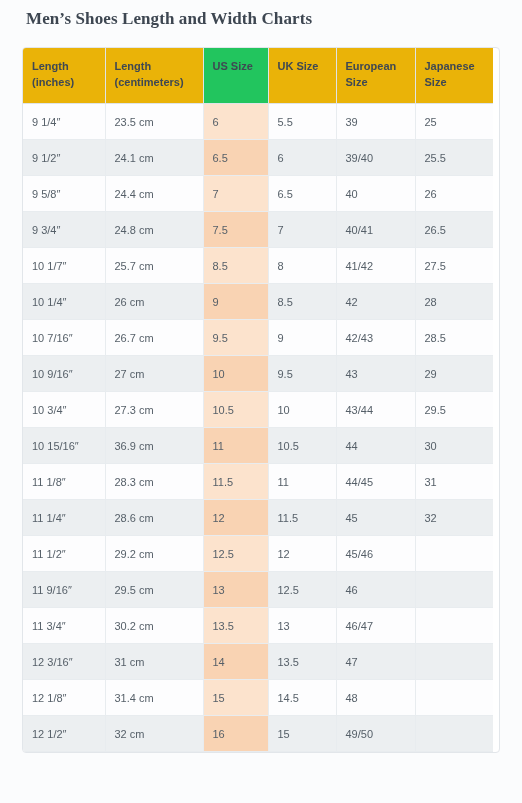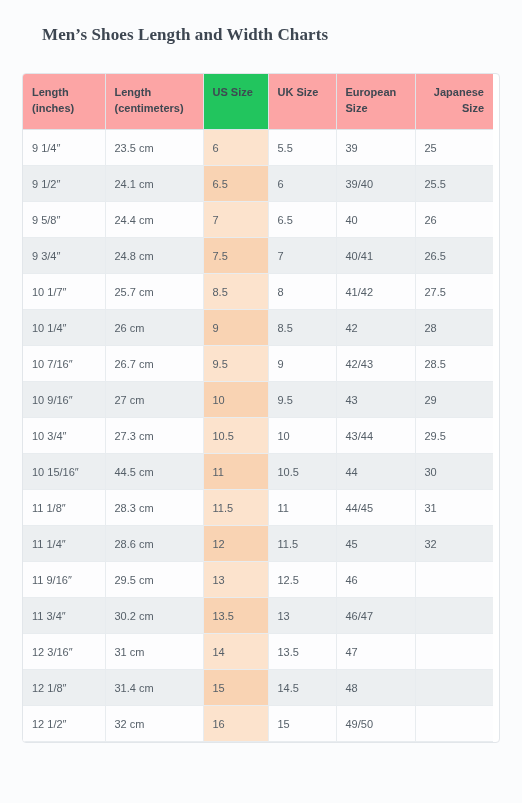--- a/index.html
+++ b/index.html
@@ -19,22 +19,22 @@
     height: 803px;
     box-sizing: border-box;
     padding: 0 22px;
   }
   .page-title {
     font-family: "Liberation Serif", serif;
     font-weight: bold;
     font-size: 17px;
     color: #3d4651;
     letter-spacing: 0.1px;
-    margin: 16px;
-    padding: 9px 0 12px 4px;
+    margin: 0;
+    padding: 9px 0 18px 4px;
     line-height: 1.2;
   }
   .table-wrap {
     border: 1px solid #e2e6ea;
     border-radius: 4px;
     overflow: hidden;
     background: #ffffff;
   }
   table.size-chart {
     border-collapse: collapse;
@@ -43,32 +43,32 @@
     font-size: 11px;
   }
   table.size-chart col.c-inch   { width: 82px; }
   table.size-chart col.c-cm     { width: 98px; }
   table.size-chart col.c-us     { width: 65px; }
   table.size-chart col.c-uk     { width: 68px; }
   table.size-chart col.c-eu     { width: 79px; }
   table.size-chart col.c-jp     { width: 78px; }
 
   thead th {
-    background: #fca5a5;
+    background: #eab308;
     color: #3f4852;
     font-weight: bold;
     font-size: 11px;
     text-align: left;
     vertical-align: top;
     padding: 11px 9px 12px 9px;
     line-height: 1.45;
     border-right: 1px solid #dfe4e8;
     border-bottom: 1px solid #dfe4e8;
   }
-  thead th:last-child { border-right: none; text-align: right; }
+  thead th:last-child { border-right: none; }
   thead th.us-col {
     background: #22c55e;
   }
 
   tbody td {
     color: #555f68;
     font-size: 11px;
     padding: 10px 9px;
     line-height: 1.3;
     border-right: 1px solid #e8ecef;
@@ -182,21 +182,21 @@
           <tr>
             <td>10 3/4″</td>
             <td>27.3 cm</td>
             <td class="us-col">10.5</td>
             <td>10</td>
             <td>43/44</td>
             <td>29.5</td>
           </tr>
           <tr>
             <td>10 15/16″</td>
-            <td>44.5 cm</td>
+            <td>36.9 cm</td>
             <td class="us-col">11</td>
             <td>10.5</td>
             <td>44</td>
             <td>30</td>
           </tr>
           <tr>
             <td>11 1/8″</td>
             <td>28.3 cm</td>
             <td class="us-col">11.5</td>
             <td>11</td>
@@ -205,20 +205,28 @@
           </tr>
           <tr>
             <td>11 1/4″</td>
             <td>28.6 cm</td>
             <td class="us-col">12</td>
             <td>11.5</td>
             <td>45</td>
             <td>32</td>
           </tr>
           <tr>
+            <td>11 1/2″</td>
+            <td>29.2 cm</td>
+            <td class="us-col">12.5</td>
+            <td>12</td>
+            <td>45/46</td>
+            <td></td>
+          </tr>
+          <tr>
             <td>11 9/16″</td>
             <td>29.5 cm</td>
             <td class="us-col">13</td>
             <td>12.5</td>
             <td>46</td>
             <td></td>
           </tr>
           <tr>
             <td>11 3/4″</td>
             <td>30.2 cm</td>

